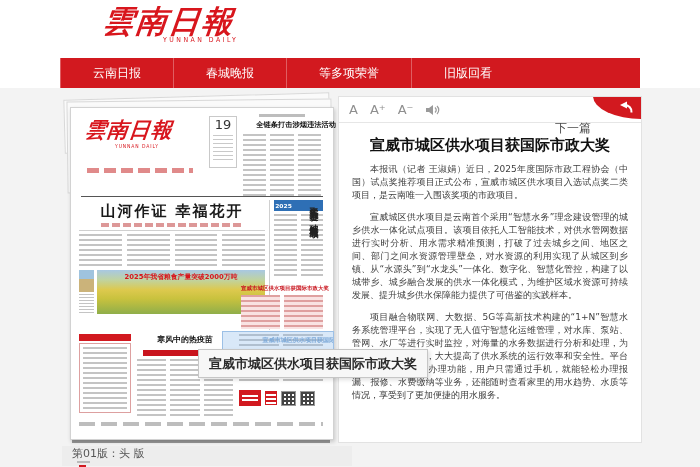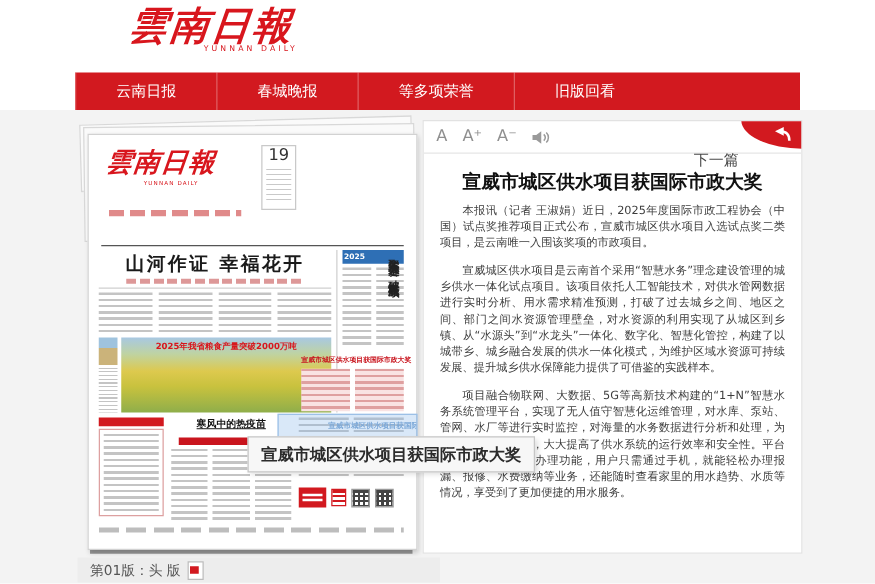--- a/index.html
+++ b/index.html
@@ -42,39 +42,39 @@
   .np-tophead-title{font-size:11px;font-weight:bold;color:#111;transform:scale(.66);transform-origin:center top;white-space:nowrap;text-align:center;}
   .np-tophead-cols{display:flex;gap:4px;margin-top:-1px;height:62px;}
   .sim{background:repeating-linear-gradient(#c4c4c4 0 2px,transparent 2px 5px);}
   .col{flex:1;}
   .np-rule{position:absolute;left:10px;top:88px;width:242px;height:1px;background:#555;}
   .np-mainhead{position:absolute;left:8px;top:94px;width:186px;text-align:center;font-size:15px;font-weight:bold;color:#1a1a1a;letter-spacing:2px;white-space:nowrap;}
   .np-subline{position:absolute;left:30px;top:115px;width:142px;height:4px;
     background:repeating-linear-gradient(90deg,#dd9898 0 8px,transparent 8px 11px);}
   .np-hairline{position:absolute;left:8px;top:122px;width:186px;height:1px;background:#d0d0d0;}
   .np-cols4{position:absolute;left:8px;top:126px;width:186px;height:34px;display:flex;gap:5px;}
-  .np-photo-row{position:absolute;left:8px;top:162px;width:186px;height:60px;display:flex;gap:3px;}
+  .np-photo-row{position:absolute;left:8px;top:162px;width:186px;height:44px;display:flex;gap:3px;}
   .np-minicol{width:15px;display:flex;flex-direction:column;gap:2px;}
   .np-mini-img{height:22px;background:linear-gradient(180deg,#9fc3de 0 40%,#cbb37a 40% 100%);}
   .np-mini-sim{flex:1;background:repeating-linear-gradient(#c4c4c4 0 1px,transparent 1px 3px);}
   .np-photo{flex:1;position:relative;background:linear-gradient(180deg,#a8c8e2 0%,#bfd3a2 22%,#ddc94e 45%,#c9c23e 65%,#8fae4a 100%);}
   .np-caption{position:absolute;left:50%;top:2px;transform:translateX(-50%) scale(.62);transform-origin:center top;
     font-size:11px;font-weight:bold;color:#d8161d;white-space:nowrap;}
   .np-vline{position:absolute;left:198px;top:92px;width:1px;height:130px;background:#d0d0d0;}
   .np-right{position:absolute;left:203px;top:92px;width:49px;}
   .np-banner{height:11px;background:#2e6fb5;color:#fff;display:flex;align-items:center;}
   .np-banner span{font-size:10px;transform:scale(.6);transform-origin:left center;font-weight:bold;white-space:nowrap;padding-left:2px;}
   .np-right-sim{margin-top:3px;height:64px;display:flex;gap:4px;}
   .np-vhead{position:absolute;left:236px;top:92px;height:126px;writing-mode:vertical-rl;text-orientation:upright;
     font-weight:bold;font-size:9px;color:#222;letter-spacing:1px;white-space:nowrap;}
   .np-pink{position:absolute;left:170px;top:176px;width:82px;height:44px;}
   .np-pink-title{font-size:10px;font-weight:bold;color:#c9151e;transform:scale(.55);transform-origin:left top;white-space:nowrap;}
   .np-pink-cols{display:flex;gap:4px;height:34px;margin-top:-3px;}
   .sim-pink{background:#f9e3e3;background-image:repeating-linear-gradient(#dfa0a0 0 2px,transparent 2px 5px);}
-  .np-bottom{position:absolute;left:8px;top:226px;width:244px;height:82px;display:flex;gap:6px;text-decoration:underline;}
+  .np-bottom{position:absolute;left:8px;top:226px;width:244px;height:82px;display:flex;gap:6px;}
   .np-bl{width:52px;}
   .np-bl-head{height:7px;background:#d2191f;margin-bottom:2px;}
   .np-bl-box{border:1px solid #dda0a0;height:70px;padding:3px;}
   .np-bl-box .sim{height:100%;}
   .np-bm{width:96px;}
   .np-bm-title{text-align:center;font-size:11px;font-weight:bold;color:#111;transform:scale(.72);transform-origin:center top;white-space:nowrap;}
   .np-bm-banner{height:6px;background:#c9151e;margin:1px 6px 3px 6px;}
   .np-bm-cols{display:flex;gap:4px;height:60px;}
   .np-br{flex:1;display:flex;flex-direction:column;}
   .np-br-cols{display:flex;gap:4px;height:50px;}
@@ -106,21 +106,21 @@
   .speaker{margin-right:10px;cursor:pointer;display:flex;align-items:center;}
   .pager{margin-left:auto;margin-right:40px;display:flex;gap:21px;flex-direction:column;}
   .pager span{font-size:12px;color:#4a4a4a;cursor:pointer;white-space:nowrap;}
   .corner{position:absolute;right:-1px;top:-1px;width:42px;height:23px;background:#d2191f;border-radius:0 0 0 100%;
     cursor:pointer;display:flex;align-items:center;justify-content:flex-end;padding-right:7px;}
   .art-title{margin:13px 10px 8px 10px;text-align:center;font-size:15px;font-weight:bold;color:#111;}
   .art-body{padding:0 13px;}
   .art-body p{font-size:9px;line-height:13px;color:#3d3d3d;text-align:justify;text-indent:2em;margin:0 0 9px 0;}
 
   
-  .footer{position:absolute;left:62px;top:446px;width:290px;height:20px;background:#ededed;display:flex;align-items:center;padding:0 10px;box-sizing:border-box;}
+  .footer{position:absolute;left:62px;top:446px;width:290px;height:20px;background:#ededed;display:flex;padding:0 10px;box-sizing:border-box;flex-direction:column;}
   .footer-edition{font-size:11px;color:#555;}
   .pdf-icon{width:11px;height:13px;margin-left:5px;background:#fff;border:1px solid #bbb;position:relative;cursor:pointer;}
   .pdf-icon::after{content:"";position:absolute;left:1px;top:3px;width:7px;height:6px;background:#d2191f;}
   .footer-next{margin-left:auto;font-size:11px;color:#555;cursor:pointer;margin-top:44px;}
 </style>
 </head>
 <body>
 
 <div class="stage">
   <div class="main-bg"></div>
@@ -143,20 +143,29 @@
 
   <div class="paper">
     <div class="np-logo">
       <span class="np-logo-main">雲南日報</span>
       <span class="np-logo-sub">YUNNAN DAILY</span>
     </div>
     <div class="np-redrow"></div>
     <div class="np-datebox">
       <div class="np-dateday">19</div>
       <div class="np-datesim"></div>
+    </div>
+    <div class="np-tophead">
+      <div class="np-tophead-cap"></div>
+      <div class="np-tophead-title">全链条打击涉烟违法活动</div>
+      <div class="np-tophead-cols">
+        <div class="col sim"></div>
+          <div class="col sim"></div>
+          <div class="col sim"></div>
+      </div>
     </div>
     <div class="np-rule"></div>
     <div class="np-mainhead">山河作证 幸福花开</div>
     <div class="np-subline"></div>
     <div class="np-hairline"></div>
     <div class="np-cols4">
       <div class="col sim"></div>
         <div class="col sim"></div>
         <div class="col sim"></div>
         <div class="col sim"></div>

